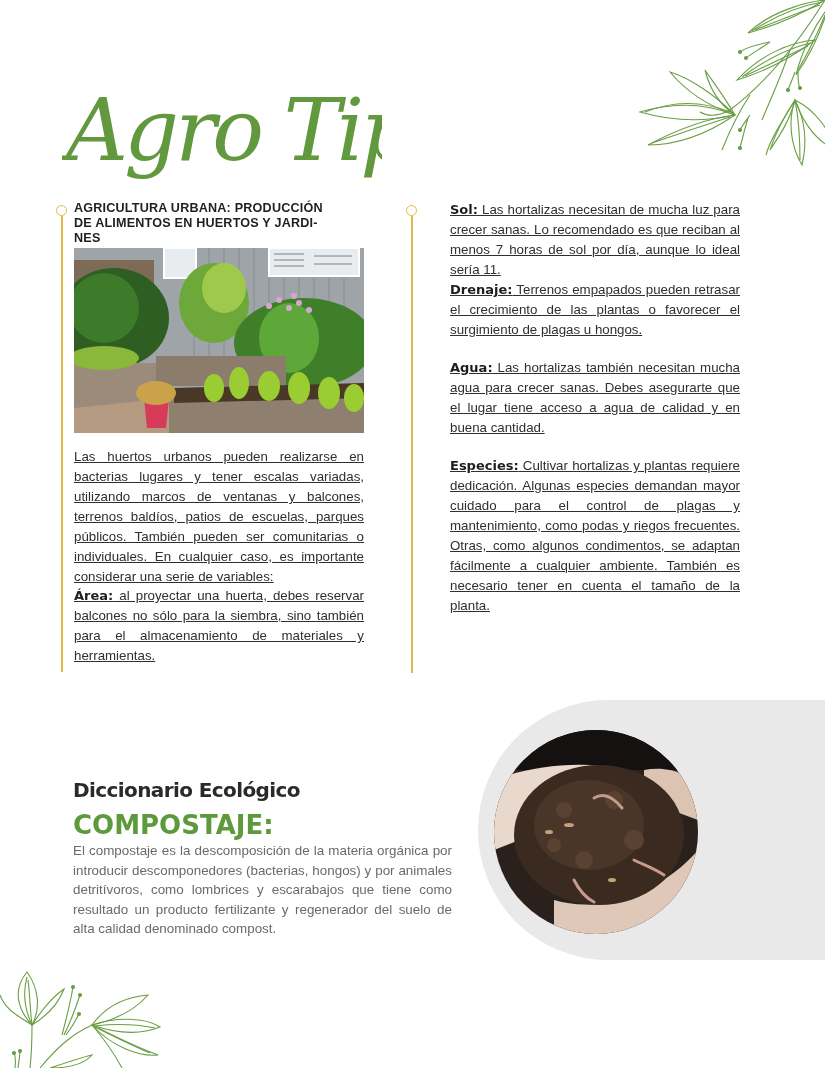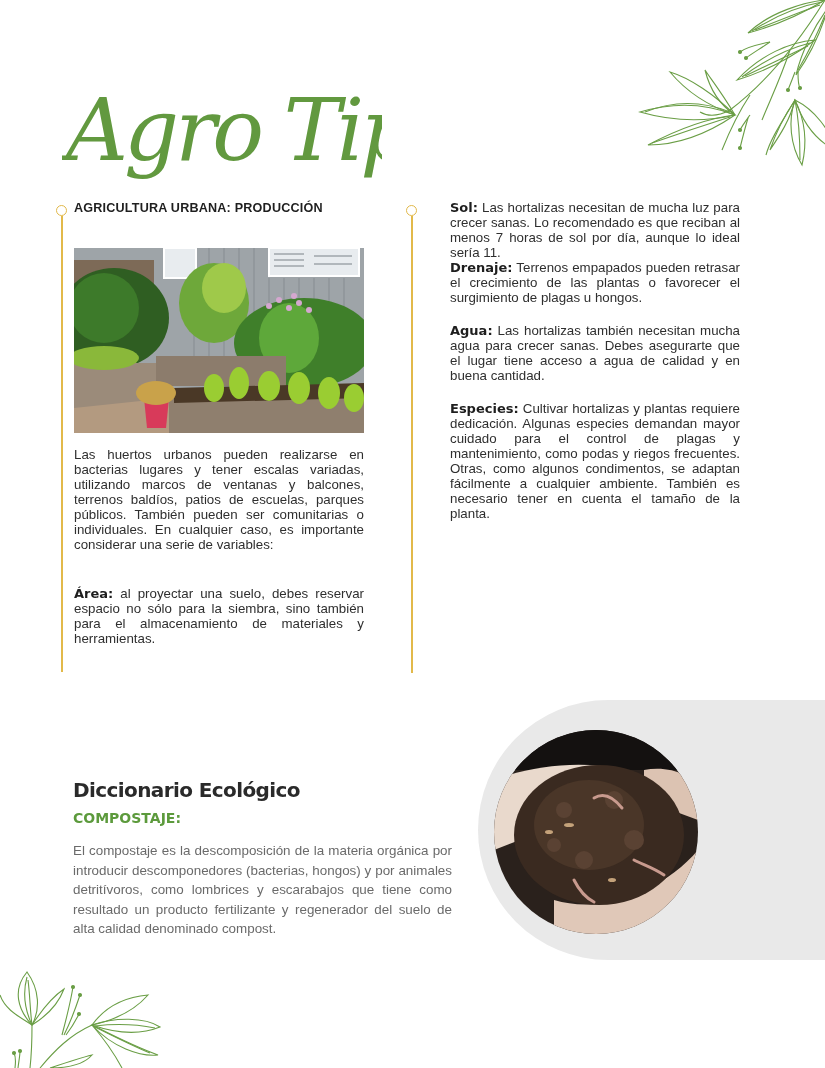--- a/index.html
+++ b/index.html
@@ -29,22 +29,23 @@
   .heading {
     left: 74px; top: 201px; width: 292px;
     font-family: Liberation Sans, sans-serif;
     font-weight: bold; font-size: 12.6px; line-height: 15px;
     color: #1f1f1f; letter-spacing: 0.2px; text-transform: uppercase;
   }
   .photo-garden {
     left: 74px; top: 248px; width: 290px; height: 185px; overflow: hidden;
   }
   .body-text {
-    font-size: 13.3px; line-height: 15px; color: #2f2f2f; text-align: justify;
+    font-size: 13.3px; line-height: 20px; color: #2f2f2f; text-align: justify;
     hyphens: manual;
+    text-decoration: underline;
   }
   .body-text b { font-family: "DejaVu Sans", sans-serif; font-weight: bold; color: #1e1e1e; font-size: 13px; }
 
   .left-p1 { left: 74px; top: 447px; width: 290px; }
   .left-p2 { left: 74px; top: 586px; width: 290px; }
 
   .right-col { left: 450px; top: 200px; width: 290px; }
   .right-col p { margin-bottom: 18px; }
   .right-col p.tight { margin-bottom: 0; }
 
@@ -55,21 +56,21 @@
   }
   .photo-compost {
     left: 494px; top: 730px; width: 204px; height: 204px; border-radius: 50%; overflow: hidden;
   }
   .dict-title {
     left: 73px; top: 778px; font-family: "DejaVu Sans", sans-serif; font-weight: bold;
     font-size: 20px; color: #2a2a2a; letter-spacing: -0.6px;
   }
   .dict-term {
     left: 73px; top: 810px; font-family: "DejaVu Sans", sans-serif; font-weight: bold;
-    font-size: 14px; color: #5c9a3c; letter-spacing: 0px; text-align: right;
+    font-size: 26px; color: #5c9a3c; letter-spacing: 0px; text-align: right;
   }
   .dict-def {
     left: 73px; top: 841px; width: 379px; font-size: 13.4px; line-height: 19.5px;
     color: #6a6a6a; text-align: justify;
   }
 </style>
 </head>
 <body>
 
 <div class="abs deco-top">
@@ -125,20 +126,22 @@
 </div>
 
 <div class="abs tl-circle" style="left:56px; top:205px;"></div>
 <div class="abs tl-line" style="left:60.5px; top:216px; height:456px;"></div>
 
 <div class="abs tl-circle" style="left:406px; top:205px;"></div>
 <div class="abs tl-line" style="left:410.5px; top:216px; height:457px;"></div>
 
 <div class="abs heading">
   <div>AGRICULTURA URBANA: PRODUCCIÓN</div>
+  <div>DE ALIMENTOS EN HUERTOS Y JARDI-</div>
+  <div>NES</div>
 </div>
 
 <div class="abs photo-garden">
   <svg viewBox="0 0 290 185" width="290" height="185" preserveAspectRatio="none">
     <rect width="290" height="185" fill="#9ea4a8"></rect>
 
     <g stroke="#868c91" stroke-width="1">
       <line x1="120" y1="0" x2="120" y2="110"></line>
         <line x1="135" y1="0" x2="135" y2="110"></line>
       <line x1="150" y1="0" x2="150" y2="110"></line>
@@ -201,21 +204,21 @@
     <polygon points="0,160 95,150 95,185 0,185" fill="#b39a80"></polygon>
 
     <polygon points="70,150 95,150 92,180 73,180" fill="#d83a5a"></polygon>
     <ellipse cx="82" cy="145" rx="20" ry="12" fill="#c9a24a"></ellipse>
   </svg>
 </div>
 
 <div class="abs body-text left-p1">Las huertos urbanos pueden realizarse en bacterias lugares y tener escalas variadas, utilizando marcos de ventanas y balcones, terrenos baldíos, patios de escuelas, parques públicos. También pueden ser comunitarias o individuales. En cualquier caso, es importante considerar una serie de variables:</div>
 
 <div class="abs body-text left-p2">
-  <b>Área:</b><span> al proyectar una suelo, debes reservar espacio no sólo para la siembra, sino también para el almacenamiento de materiales y herramientas.</span>
+  <b>Área:</b><span> al proyectar una huerta, debes reservar balcones no sólo para la siembra, sino también para el almacenamiento de materiales y herramientas.</span>
 </div>
 
 <div class="abs body-text right-col">
   <p class="tight">
     <b>Sol:</b><span> Las hortalizas necesitan de mucha luz para crecer sanas. Lo recomendado es que reciban al menos 7 horas de sol por día, aunque lo ideal sería 11.</span>
   </p>
   <p>
     <b>Drenaje:</b><span> Terrenos empapados pueden retrasar el crecimiento de las plantas o favorecer el surgimiento de plagas u hongos.</span>
   </p>
   <p>

